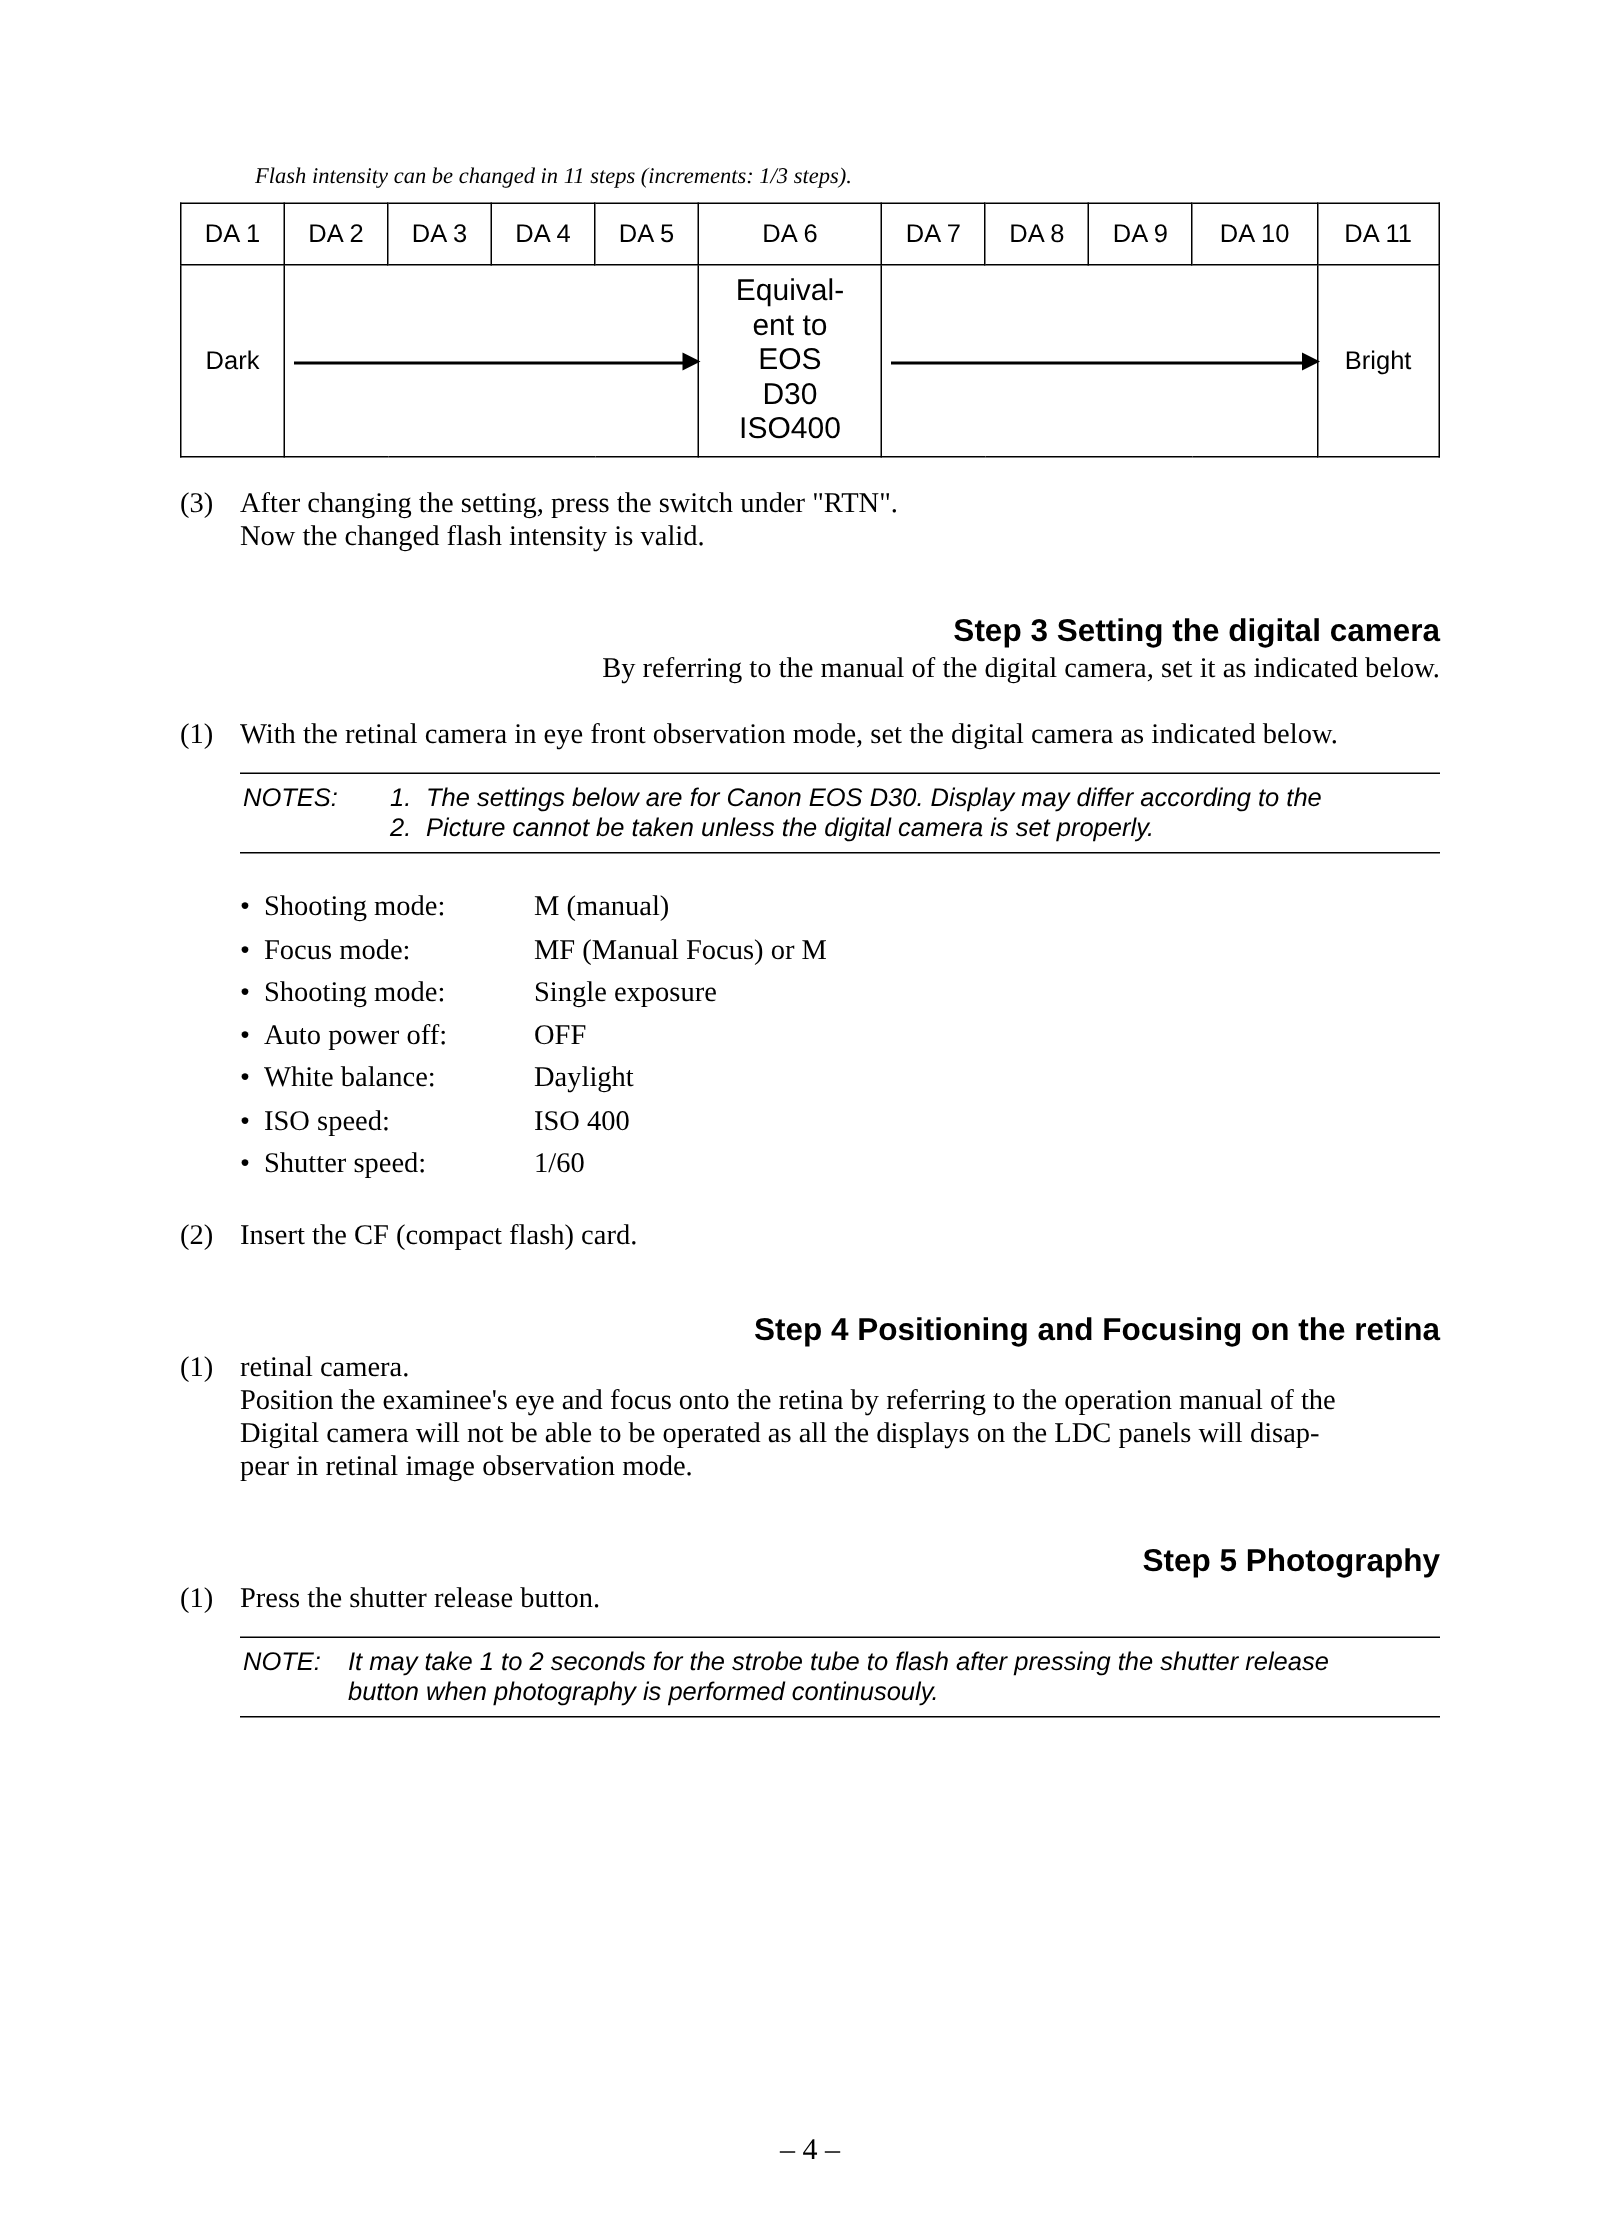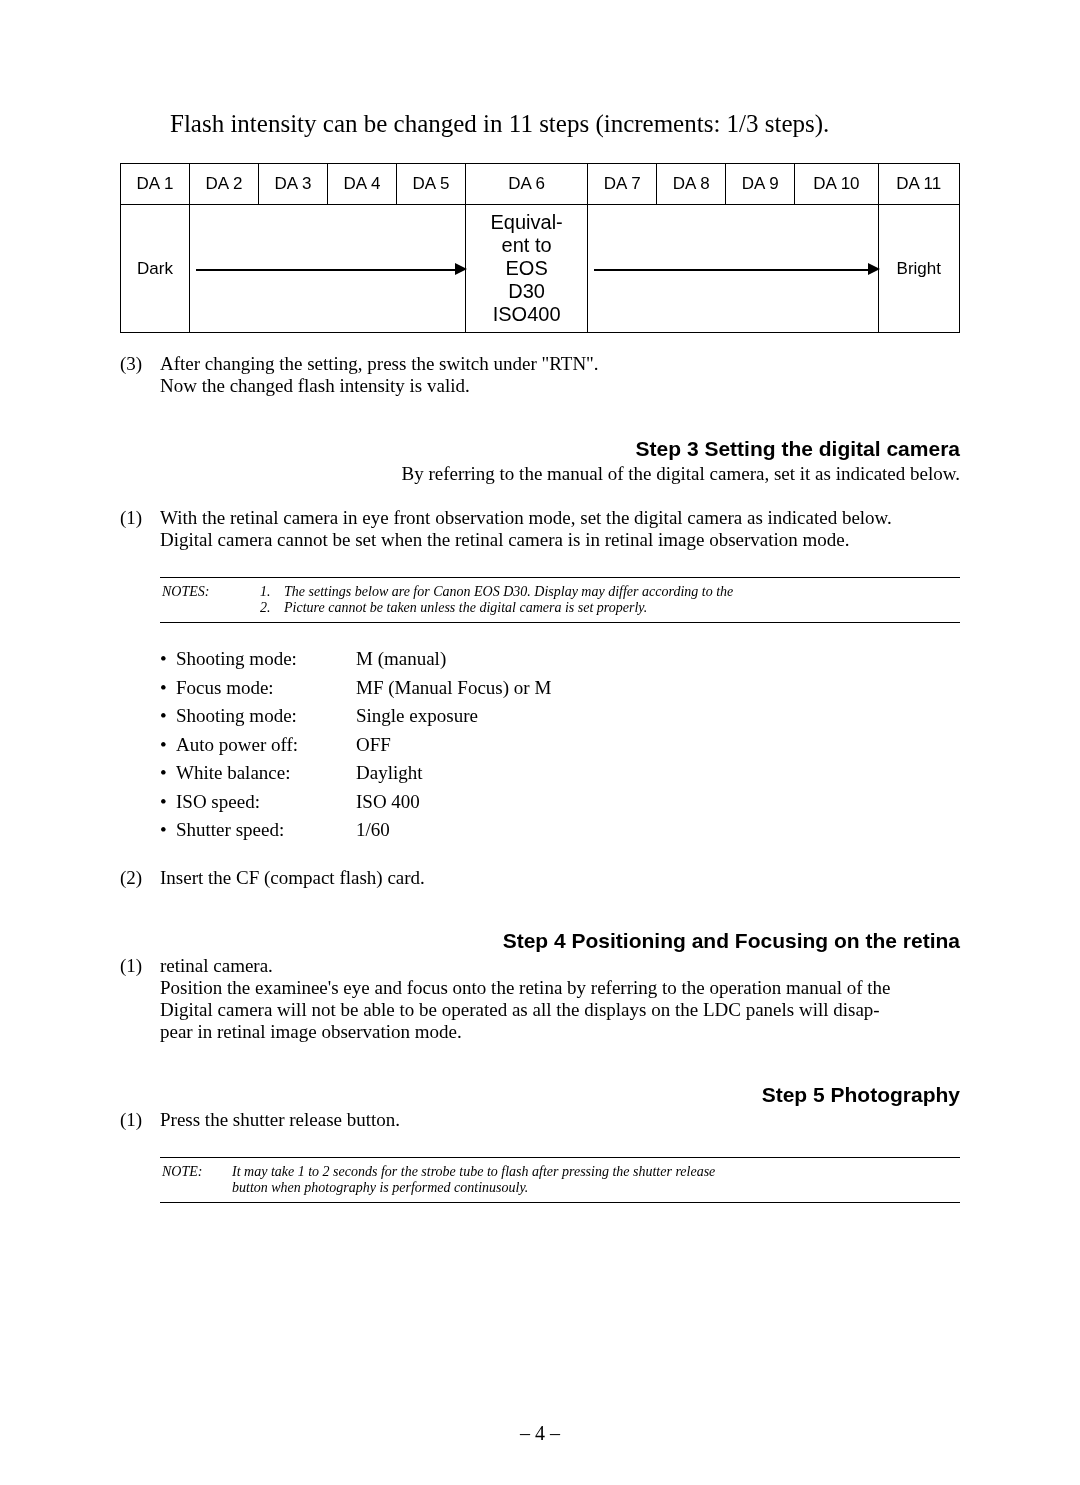--- a/index.html
+++ b/index.html
@@ -10,23 +10,24 @@
     color: #000;
   }
   .page {
     width: 1080px;
     min-height: 1485px;
     box-sizing: border-box;
     padding: 110px 120px 60px 120px;
     position: relative;
   }
   .intro {
-    font-size: 25px;
+    font-size: 15px;
     margin-left: 50px;
-    margin-bottom: 25px;
+    margin-bottom: 8px;
+    font-style: italic;
   }
   table.flash {
     border-collapse: collapse;
     width: 100%;
     margin-bottom: 20px;
   }
   table.flash th, table.flash td {
     border: 1.5px solid #000;
     font-family: Arial, Helvetica, sans-serif;
     font-size: 17px;
@@ -76,25 +77,25 @@
     text-align: right;
   }
   .step-intro {
     font-size: 19px;
     margin-bottom: 22px;
     text-align: right;
   }
   .note-box {
     border-top: 1.5px solid #000;
     border-bottom: 1.5px solid #000;
-    margin: 26px 0 22px 40px;
+    margin: 14px 0 22px 40px;
     padding: 6px 2px;
-    font-family: Liberation Serif, serif;
+    font-family: Liberation Sans, sans-serif;
     font-style: italic;
-    font-size: 14px;
+    font-size: 17px;
   }
   .note-box .r { display: flex; }
   .note-box .lbl { width: 98px; flex: none; }
   .note-box .n { width: 24px; flex: none; }
   .note-box .t { flex: 1; }
   .settings {
     margin: 0 0 22px 40px;
     font-size: 19px;
   }
   .settings .srow { display: flex; line-height: 1.5; }
@@ -163,21 +164,20 @@
   </div>
 
   <div class="step-hd">Step 3  Setting the digital camera</div>
   <div class="step-intro">By referring to the manual of the digital camera, set it as indicated below.</div>
 
   <div class="numlist" style="margin-bottom:0">
     <div class="row">
       <div class="num">(1)</div>
       <div class="body">
         <div>With the retinal camera in eye front observation mode, set the digital camera as indicated below.</div>
-        <div>Digital camera cannot be set when the retinal camera is in retinal image observation mode.</div>
       </div>
     </div>
   </div>
 
   <div class="note-box">
     <div class="r">
       <div class="lbl">NOTES:</div>
       <div class="n">1.</div>
       <div class="t">The settings below are for Canon EOS D30. Display may differ according to the</div>
     </div>

